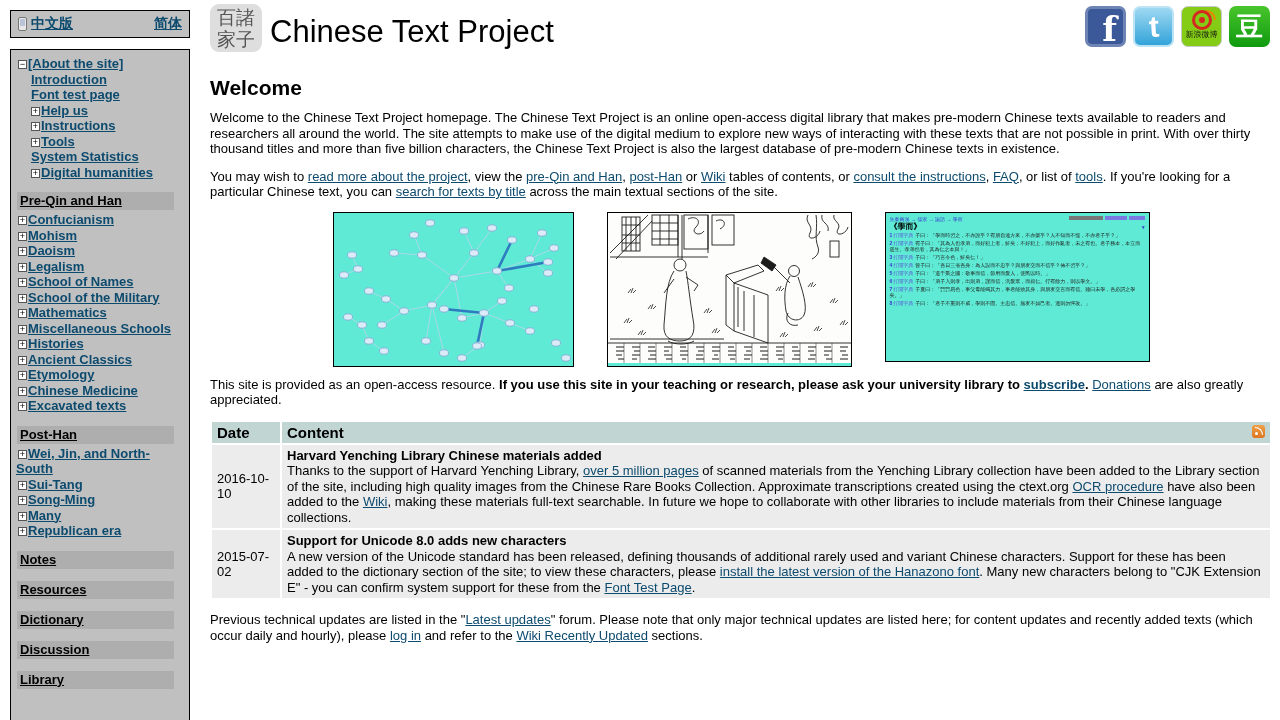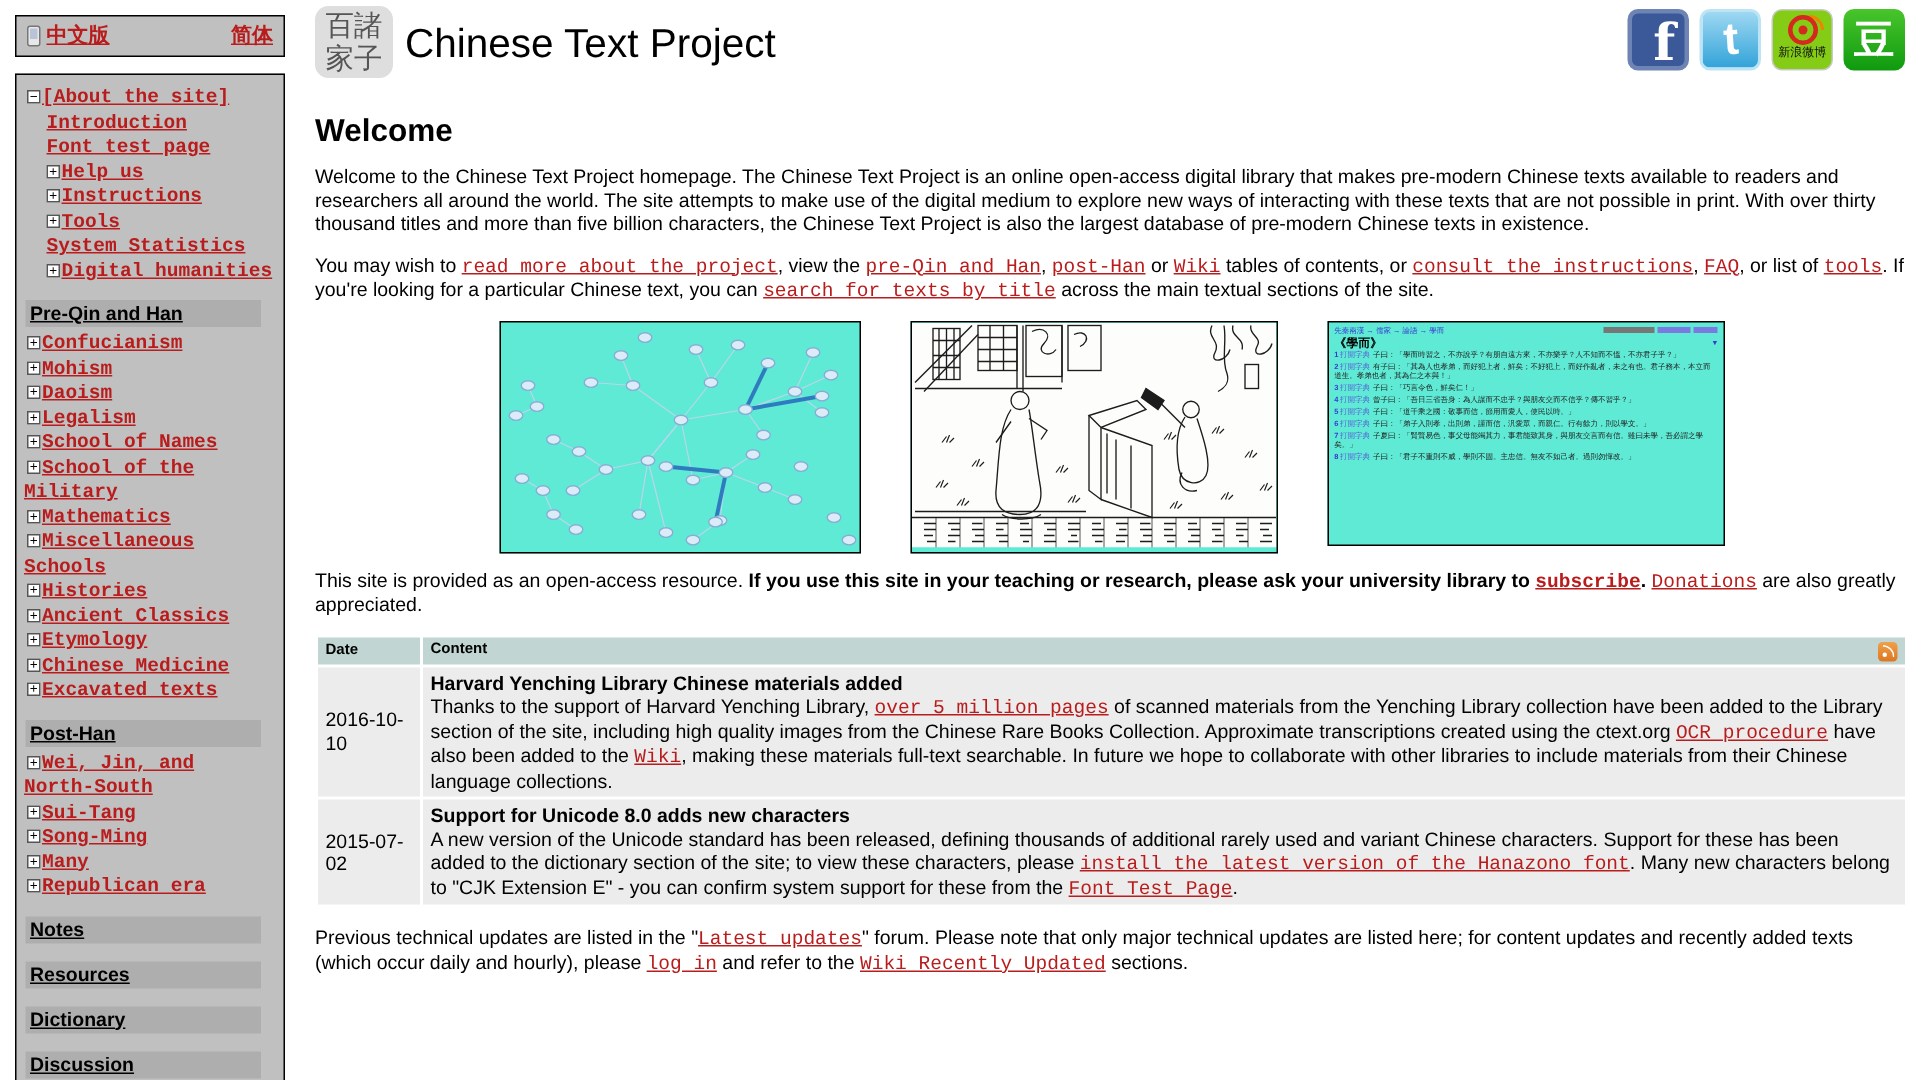--- a/index.html
+++ b/index.html
@@ -1,19 +1,19 @@
 <!DOCTYPE html>
 <html><head>
 <meta charset="utf-8">
 <style>
   * { margin:0; padding:0; box-sizing:border-box; }
   html,body { width:1280px; height:720px; overflow:hidden; background:#fff;
     font-family:"Liberation Sans", sans-serif; font-size:13px; color:#000; }
 
-  a.lnk, .nav-link { color:#b91c1c; text-decoration:underline; cursor:pointer;font-family:Liberation Mono, monospace; }
+  a.lnk, .nav-link { color:#0c4a6e; text-decoration:underline; cursor:pointer; }
   .b { font-weight:bold; }
 
   
   .sidebar { position:absolute; left:10px; top:10px; width:180px; }
   .lang-box { border:1px solid #000; background:#c0c0c0; height:28px;
     display:flex; align-items:center; padding:0 7px; }
   .phone-icon { width:9px; height:14px; background:#e8e8e8; border:1px solid #777;
     border-radius:2px; margin-right:4px; position:relative; flex:0 0 auto; }
   .phone-icon::after { content:""; position:absolute; left:1px; top:1px; right:1px; height:7px;
     background:#b9c4d8; }
@@ -30,21 +30,21 @@
   .nav-header { background:#aeaeae; margin:2px 10px 2px 1px; padding:1px 3px;
     font-weight:bold; text-decoration:underline; line-height:16px; cursor:pointer; }
   .nav-gap { margin-top:12px; }
 
   
   .main { position:absolute; left:210px; top:0; width:1062px; }
   .hdr { position:relative; height:62px; padding-top:4px; display:flex; align-items:flex-start; }
   .logo { width:52px; height:48px; border-radius:9px; background:#dedede;
     color:#555; font-family:"DejaVu Serif", serif; font-size:19px; line-height:22px;
     text-align:center; padding-top:2px; flex:0 0 auto; }
-  .site-title { font-size:27px; font-weight:normal; margin-left:8px; margin-top:10px; }
+  .site-title { font-size:31px; font-weight:normal; margin-left:8px; margin-top:10px; }
   .social { position:absolute; right:2px; top:6px; display:flex; gap:7px; }
   .sicon { width:41px; height:41px; border-radius:7px; position:relative; overflow:hidden; cursor:pointer; }
   .fb { background:#3b5998; border:3px solid #6d84b4; display:flex; align-items:flex-end; justify-content:center; }
   .fb span { color:#fff; font-family:"DejaVu Serif", serif; font-weight:bold; font-size:34px; line-height:30px; margin-right:-8px; }
   .tw { background:linear-gradient(#9ed8f2,#33a3d9); border:2px solid #bce4f5; display:flex; align-items:center; justify-content:center; }
   .tw span { color:#fff; font-size:30px; font-weight:bold; transform:rotate(-4deg); }
   .wb { background:#84cc16; border:1px solid #c9c9c9; text-align:center; }
   .wb .eye { width:20px; height:20px; border:3px solid #d5281e; border-radius:50%; margin:3px auto 0; position:relative; }
   .wb .eye::after { content:""; position:absolute; left:4px; top:4px; width:6px; height:6px; background:#d5281e; border-radius:50%; }
   .wb .wave { position:absolute; right:5px; top:3px; width:10px; height:10px; border:2px solid #f08300; border-left:none; border-bottom:none; border-radius:0 10px 0 0; }
@@ -67,21 +67,21 @@
   .tp-meta i { display:block; width:34px; height:4px; background:#777; }
   .tp-meta i.blue { background:#7a7ae0; width:22px; }
   .tp-title { font-weight:bold; font-size:8px; line-height:10px; }
   .tp-right { float:right; color:#3a3ad0; font-size:5px; }
   .psg { margin-bottom:2px; color:#222; clear:both; }
   .psg .num { color:#3a3ad0; font-weight:bold; margin-right:1px; }
   .psg .dict { color:#5a5ad8; margin-right:2px; }
 
   
   table.latest { width:100%; border-spacing:2px; border-collapse:separate; margin-top:2px; }
-  table.latest th { background:#c1d6d2; text-align:left; padding:2px 5px; font-size:10px; }
+  table.latest th { background:#c1d6d2; text-align:left; padding:2px 5px; font-size:15px; }
   table.latest td { background:#ececec; padding:3px 5px; vertical-align:middle; line-height:15.5px; }
   td.datecol { width:68px; }
   .rss { float:right; width:13px; height:13px; border-radius:3px; margin-top:1px;
     background:linear-gradient(#f0a04a,#dd7722); position:relative; cursor:pointer; }
   .rss::before { content:""; position:absolute; left:3px; bottom:3px; width:3px; height:3px;
     background:#fff; border-radius:50%; }
   .rss::after { content:""; position:absolute; left:3px; bottom:3px; width:7px; height:7px;
     border:1.5px solid #fff; border-left:none; border-bottom:none; border-radius:0 9px 0 0; }
 </style>
 </head>

